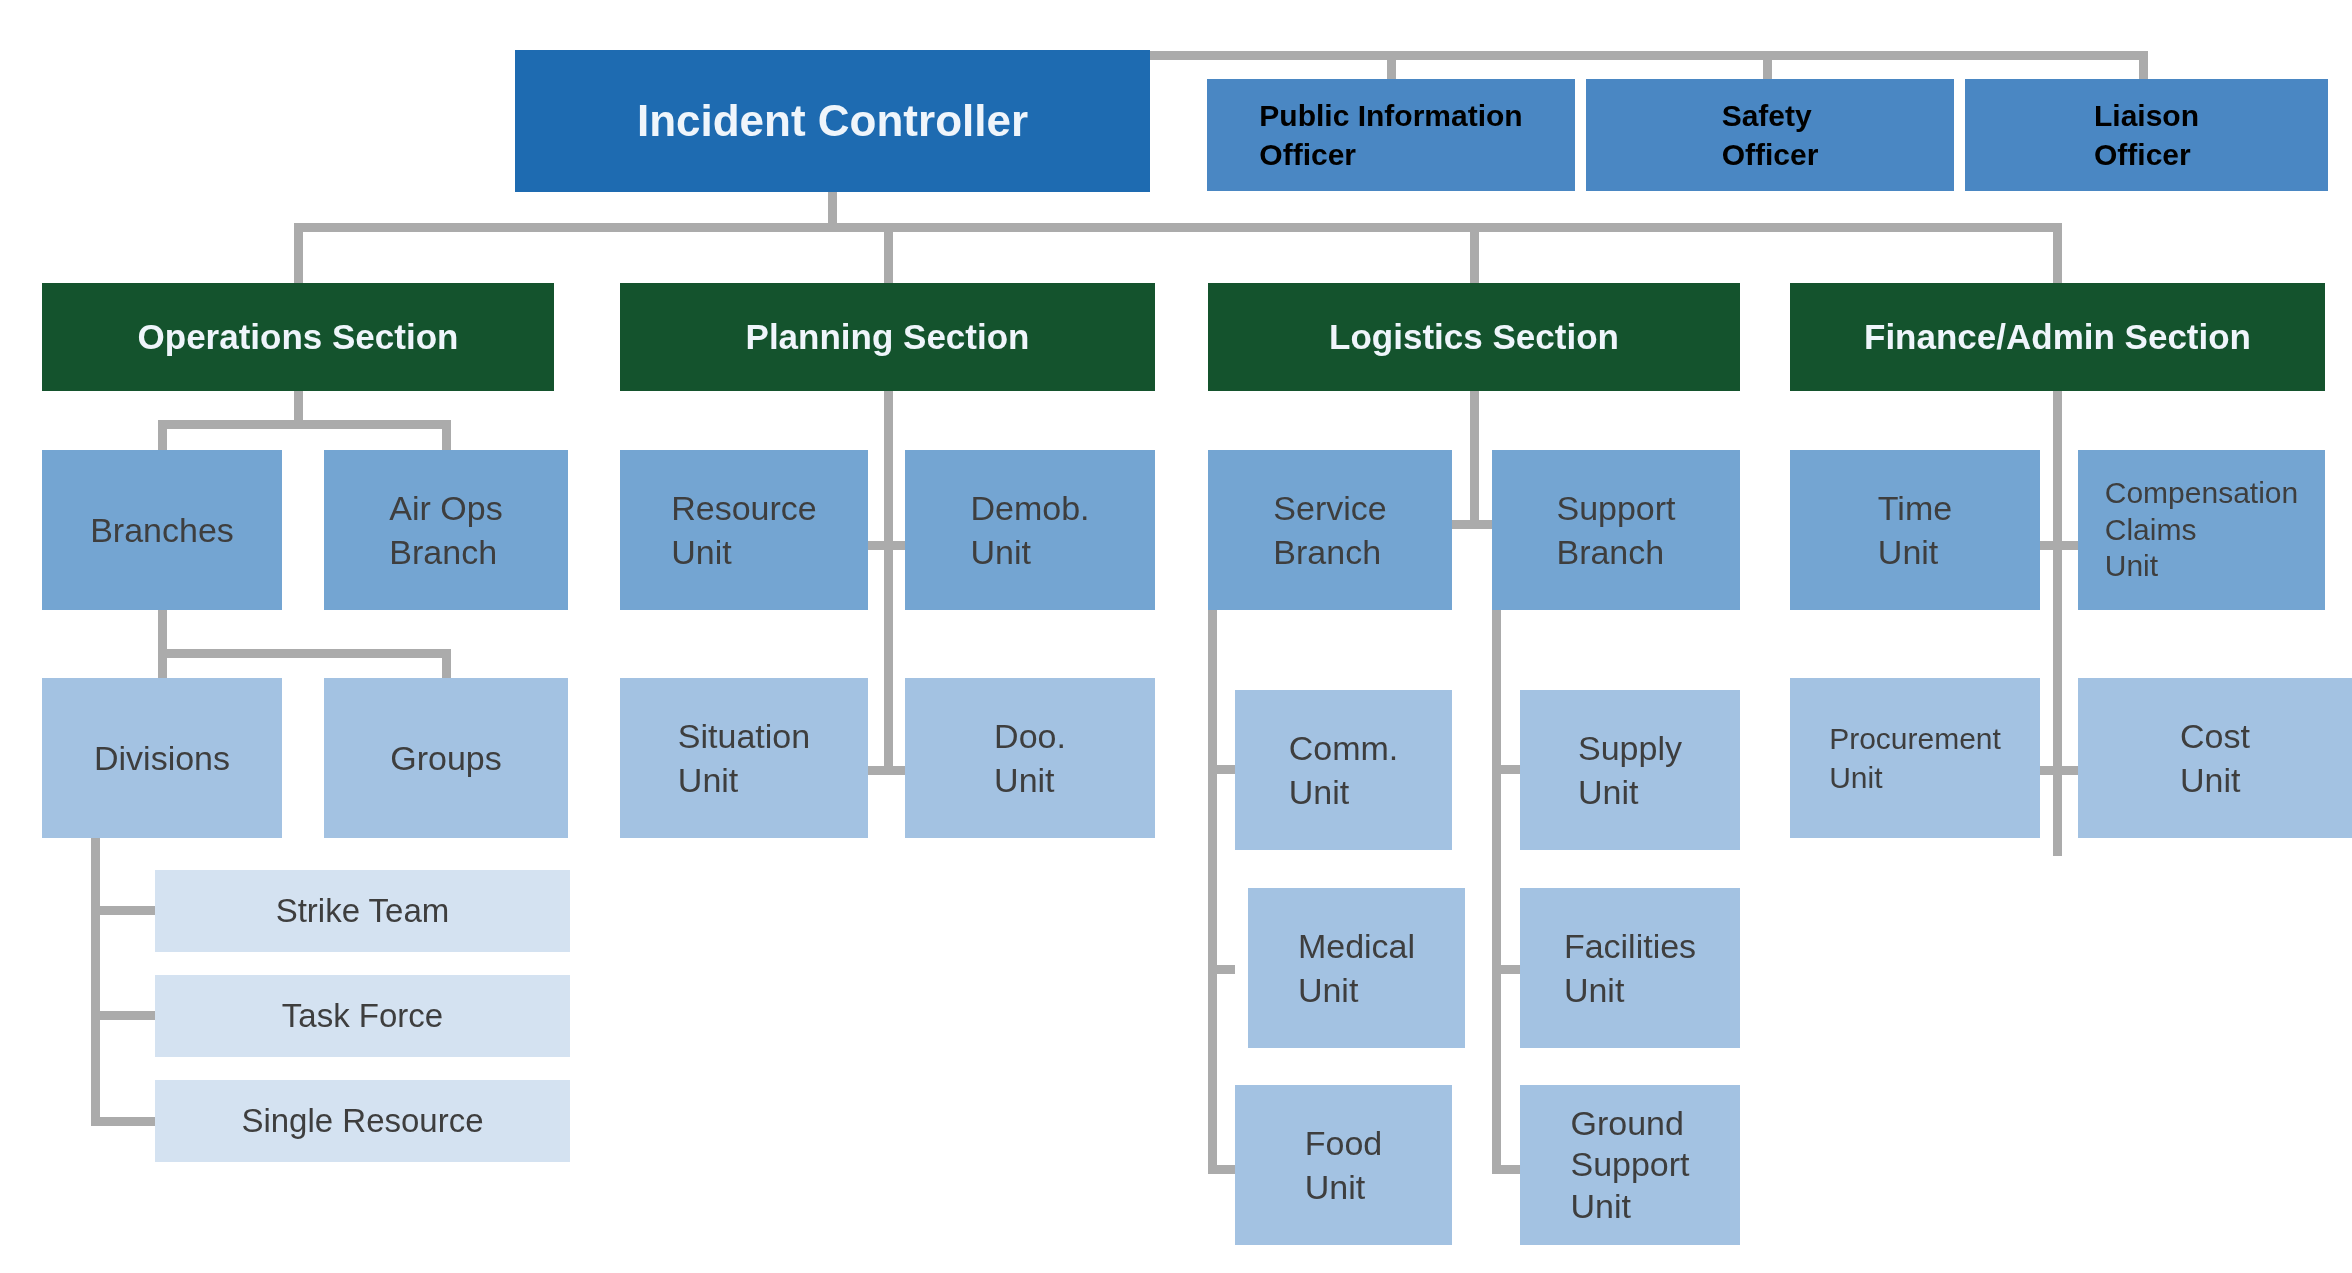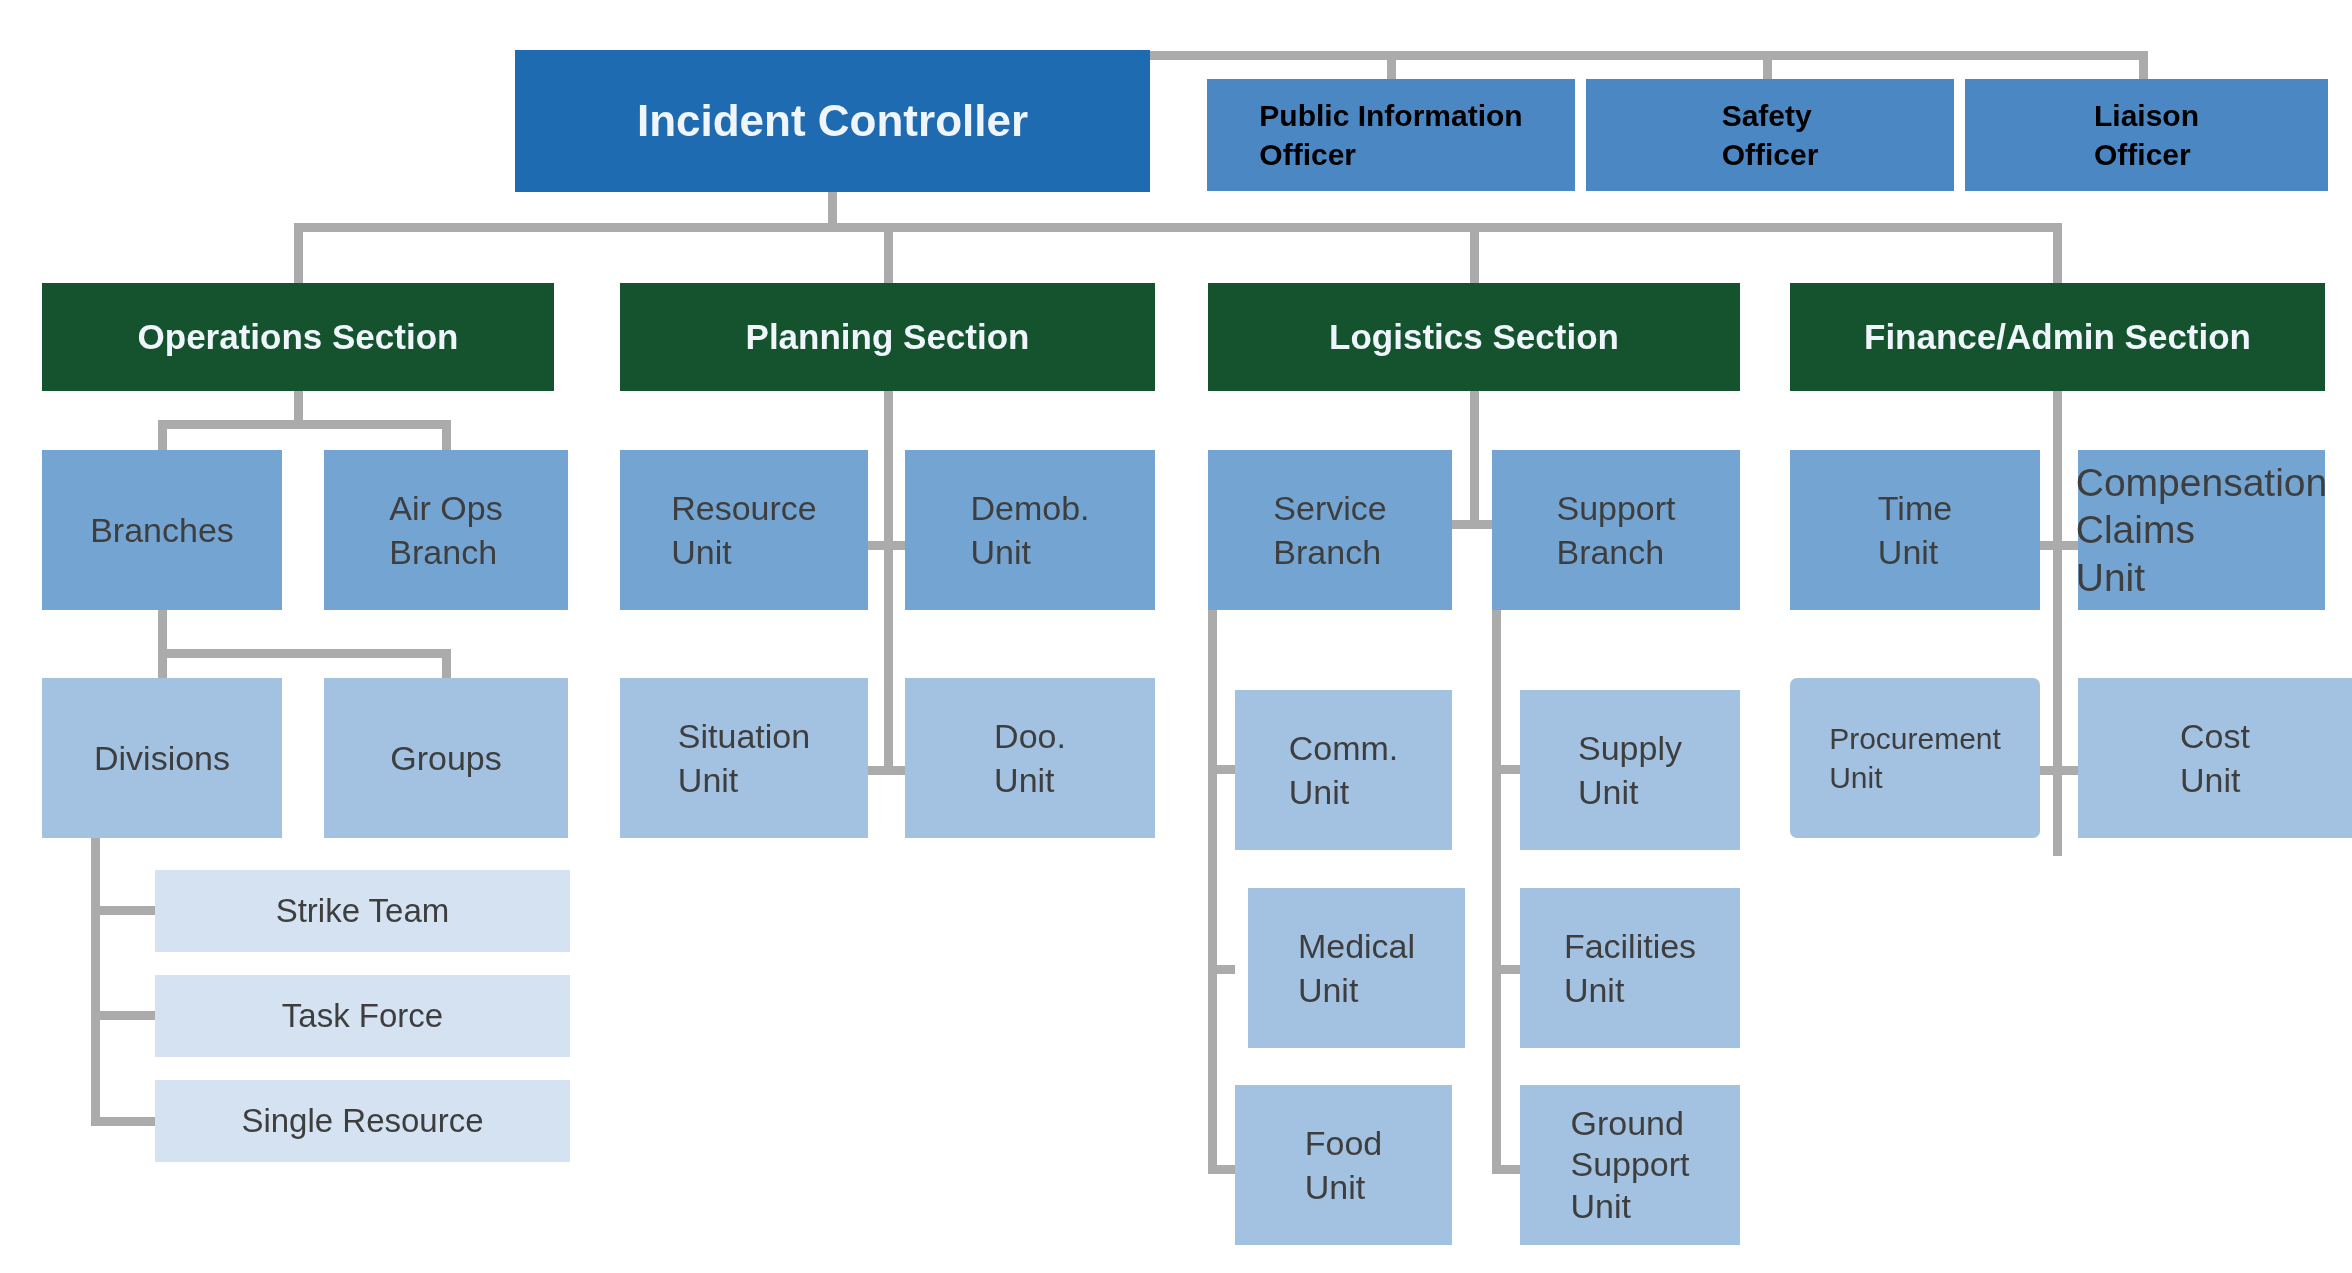--- a/index.html
+++ b/index.html
@@ -11,22 +11,22 @@
     position:absolute;box-sizing:border-box;
     display:flex;align-items:center;justify-content:center;
     text-align:left;white-space:pre-line;
   }
   .l1{background:#1E6BB1;color:#EFF5FB;font-weight:bold;font-size:44px;}
   .l2o{background:#4A87C3;color:#000000;font-weight:bold;font-size:30px;line-height:1.3;}
   .l2s{background:#14532d;color:#EFF5FB;font-weight:bold;font-size:35px;}
   .l3{background:#74A5D2;color:#3E3E3E;font-size:34px;line-height:1.3;}
   .l4{background:#A3C2E2;color:#3E3E3E;font-size:34px;line-height:1.3;}
   .l5{background:#D4E2F1;color:#3E3E3E;font-size:33px;}
-  .fs29{font-size:39px;}
-  .fs30{font-size:30px;border-radius:7px;}
+  .fs29{font-size:30px;}
+  .fs30{font-size:30px;}
   .lh12{line-height:1.22;}
   .line{position:absolute;background:#ABABAB;}
 </style>
 </head>
 <body>
 
 <div class="canvas">
 
   <div class="line" style="left:1149px;top:51px;width:999px;height:9px"></div>
   <div class="line" style="left:1387px;top:51px;width:9px;height:28px"></div>

